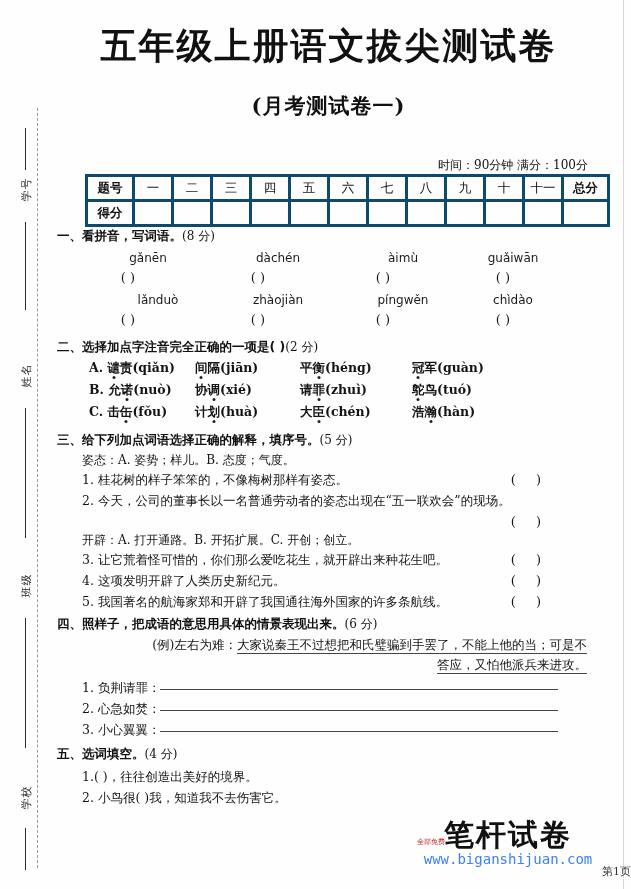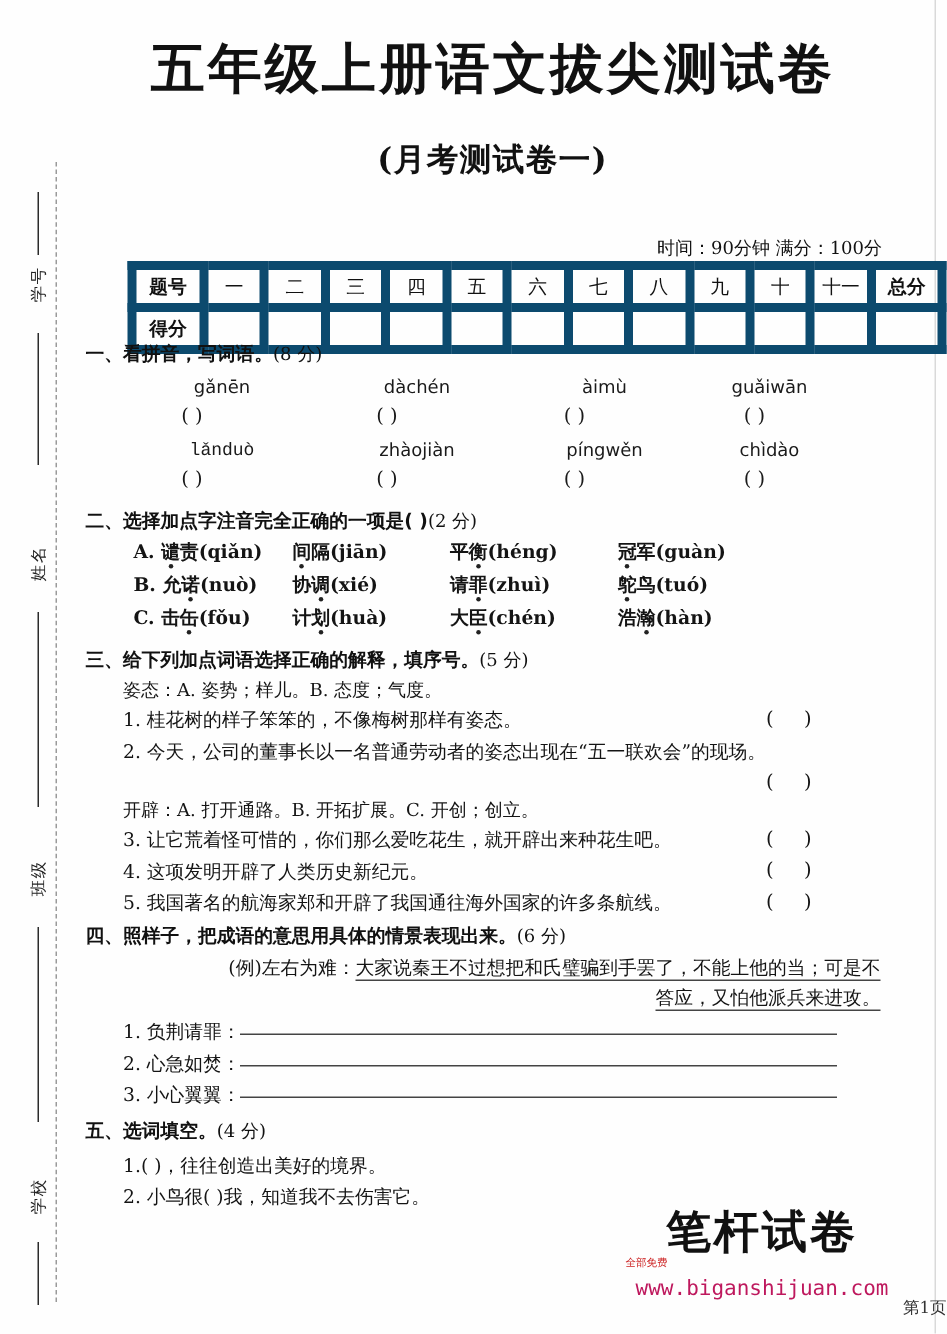--- a/index.html
+++ b/index.html
@@ -76,21 +76,21 @@
 
   
   .score-table{
     position:absolute;left:85px;top:174px;
     border-collapse:collapse;
     font-family:"DejaVu Serif","Liberation Serif",serif;
     font-size:12.5px;
     color:#111;
   }
   .score-table td{
-    border:6px solid #0c4a6e;
+    border:3px solid #0c4a6e;
     height:22px;
     text-align:center;
     vertical-align:middle;
     padding:0;
   }
   .score-table td.hd{width:44px;font-weight:bold;}
   .score-table td.num{width:36px;}
   .score-table td.tot{width:43px;font-weight:bold;}
 
   
@@ -231,23 +231,23 @@
     font-family:"DejaVu Sans","Liberation Sans",sans-serif;
     font-weight:bold;
     font-size:30px;
     letter-spacing:2px;
     color:#111;
     line-height:1;
   }
   .wm-url{
     font-family:"DejaVu Sans Mono","Liberation Mono",monospace;
     font-size:14px;
-    color:#be185d;
+    color:#3b82f6;
     letter-spacing:0px;
-    margin-top:14px;
+    margin-top:1px;
   }
   .wm-free{
     position:absolute;left:14px;bottom:20px;
     font-family:"DejaVu Sans","Liberation Sans",sans-serif;
     font-size:7px;
     color:#cc2222;
     letter-spacing:0;
     white-space:nowrap;
   }
 </style>
@@ -324,21 +324,21 @@
         <div class="py-word" style="left:291px;">àimù</div>
         <div class="py-word" style="left:401px;">guǎiwān</div>
       </div>
       <div class="paren-row">
         <div class="paren" style="left:16px;">(            )</div>
         <div class="paren" style="left:146px;">(            )</div>
         <div class="paren" style="left:271px;">(            )</div>
         <div class="paren" style="left:391px;">(            )</div>
       </div>
       <div class="py-row" style="margin-top:3px;">
-        <div class="py-word" style="left:36px;font-family:Liberation Mono, monospace;">lǎnduò</div>
+        <div class="py-word" style="left:46px;">lǎnduò</div>
         <div class="py-word" style="left:166px;">zhàojiàn</div>
         <div class="py-word" style="left:291px;">píngwěn</div>
         <div class="py-word" style="left:401px;">chìdào</div>
       </div>
       <div class="paren-row">
         <div class="paren" style="left:16px;">(            )</div>
         <div class="paren" style="left:146px;">(            )</div>
         <div class="paren" style="left:271px;">(            )</div>
         <div class="paren" style="left:391px;">(            )</div>
       </div>

